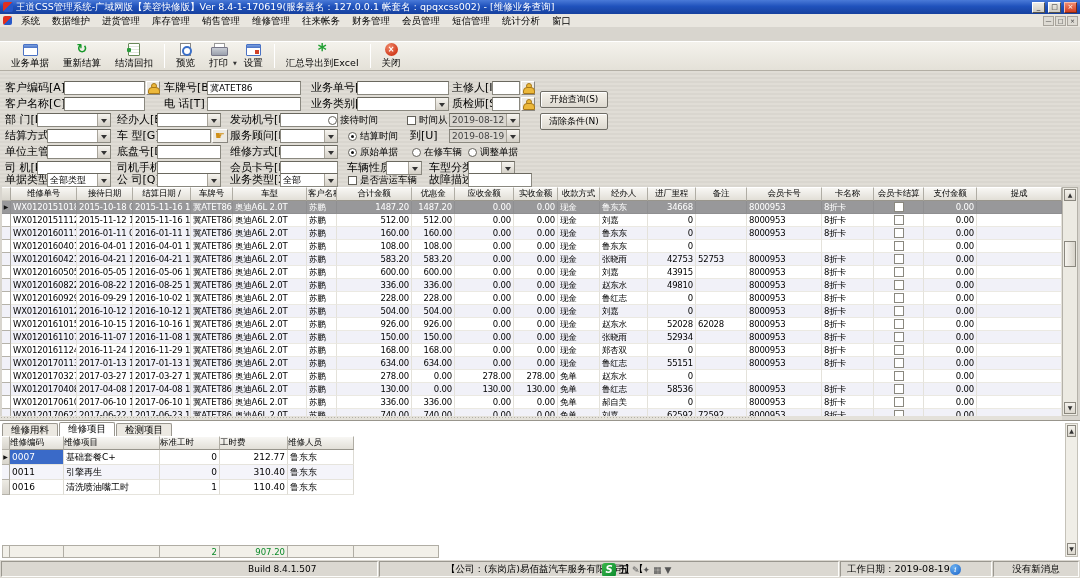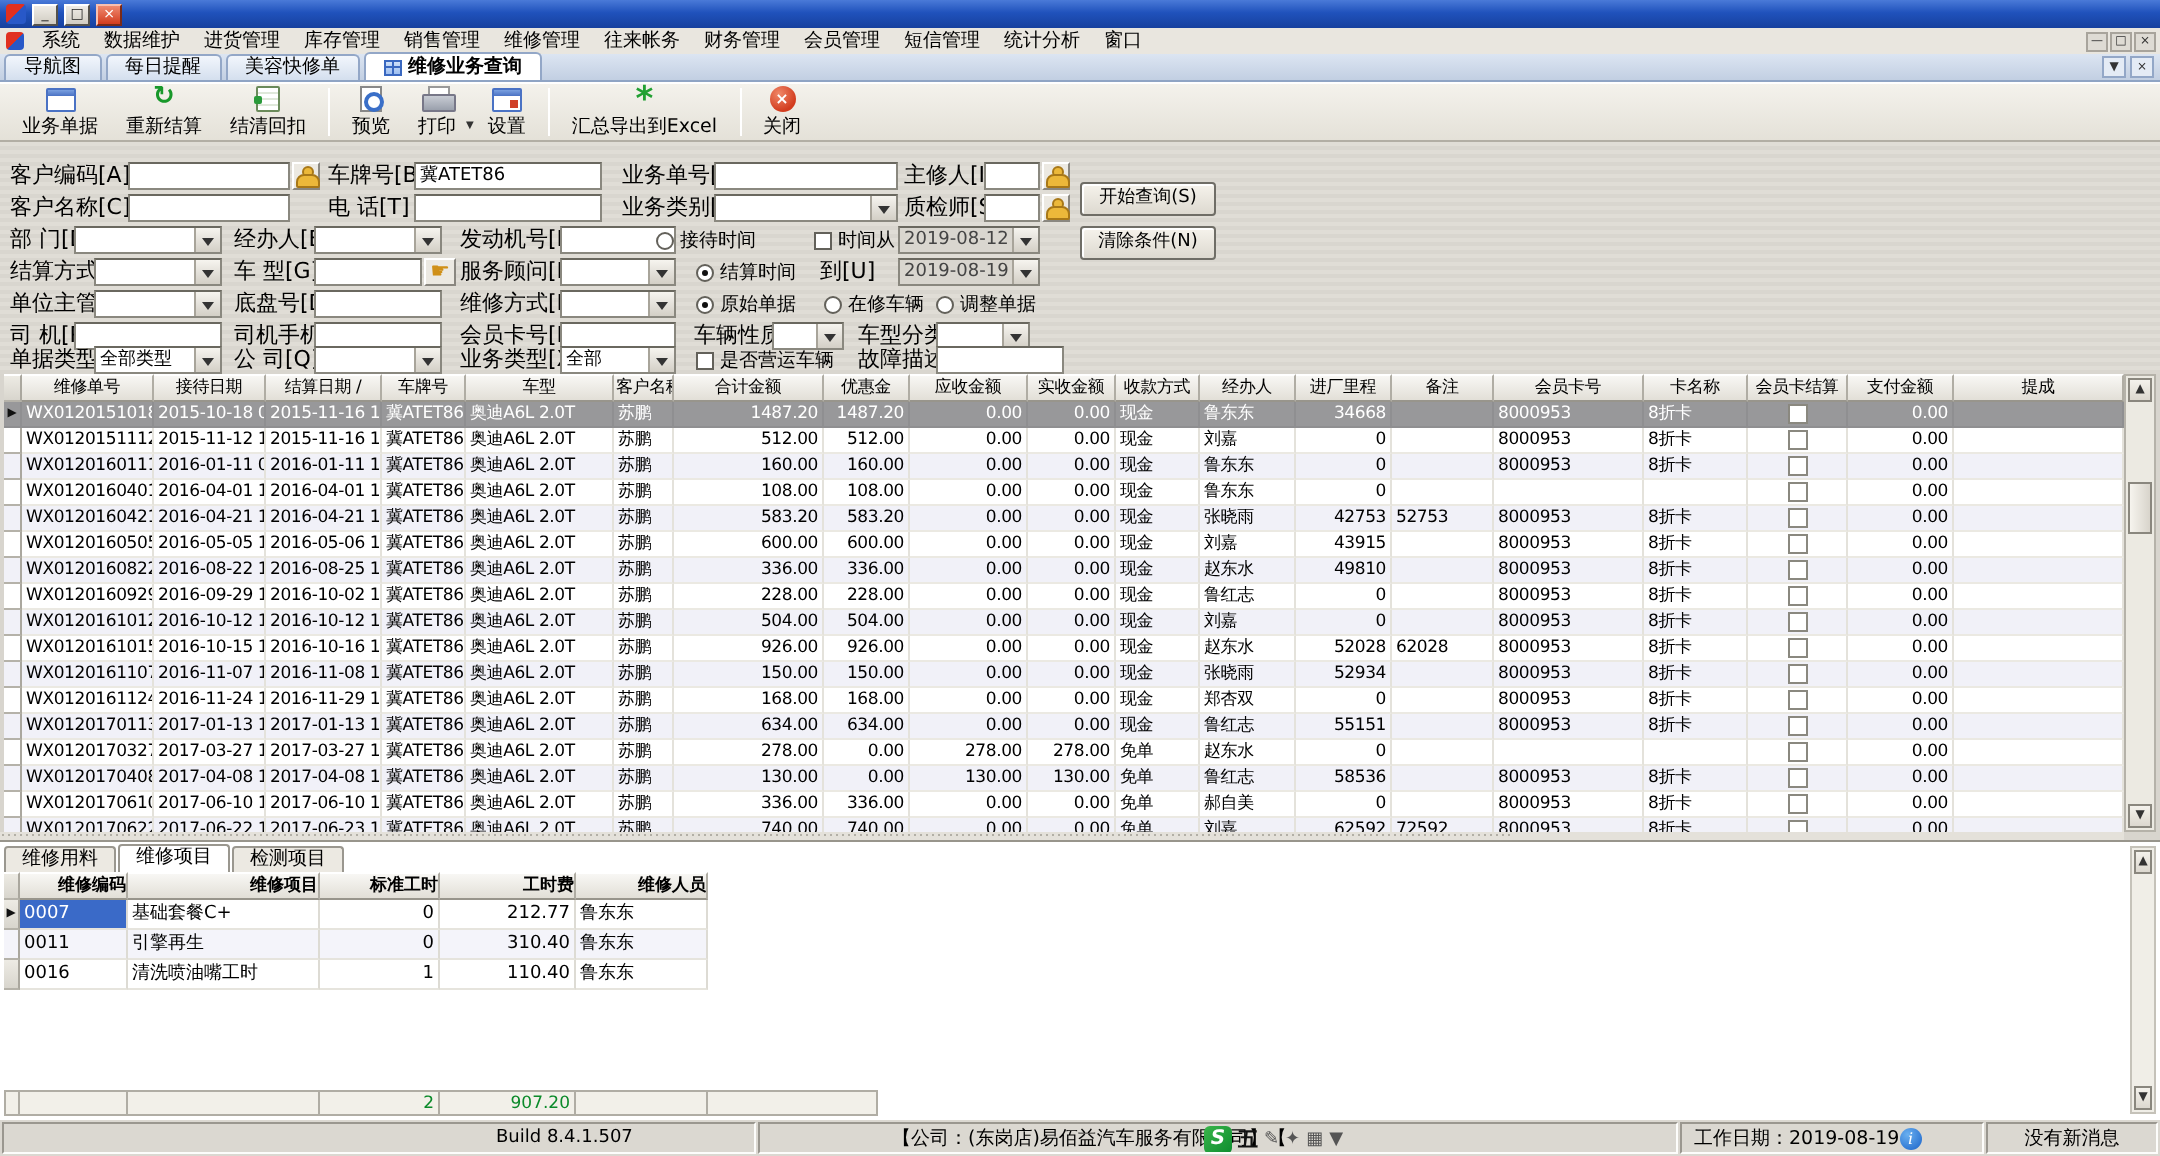--- a/index.html
+++ b/index.html
@@ -99,22 +99,22 @@
 .hstrip{position:absolute;left:0;top:416px;width:1062px;height:4px;background:#e4e1da}
 .hstrip .dots{position:absolute;left:0;top:0;width:756px;height:4px;
  background-image:radial-gradient(#b2afa6 35%,transparent 36%);background-size:3px 3px}
 
 .panel{position:absolute;left:0;top:420px;width:1080px;height:139px;background:#fff;border-top:1px solid #98958c}
 .ptabs{position:absolute;left:2px;top:1px;height:14px;display:flex;align-items:flex-end}
 .ptab{height:13px;line-height:12px;padding:0 8px;font-size:9.5px;background:#ece9e2;border:1px solid #9a978f;border-bottom:none;
  border-radius:2px 2px 0 0;margin-right:1px;white-space:nowrap}
 .ptab.active{background:#fff;height:14px;position:relative;z-index:2}
 table.sub{position:absolute;left:2px;top:15px;border-collapse:separate;border-spacing:0;table-layout:fixed;width:352px;font-size:9px}
-.sub th{height:13px;font-weight:bold;font-size:8.5px;background:linear-gradient(180deg,#f8f7f4,#e2dfd7);
- border-right:1px solid #b0ada4;border-bottom:1px solid #98958c;border-top:1px solid #fff;white-space:nowrap;overflow:hidden;text-align:right}
+.sub th{height:13px;font-weight:normal;font-size:8.5px;background:linear-gradient(180deg,#f8f7f4,#e2dfd7);
+ border-right:1px solid #b0ada4;border-bottom:1px solid #98958c;border-top:1px solid #fff;white-space:nowrap;overflow:hidden;text-align:left}
 .sub td{height:15px;line-height:14px;padding:0 2px;white-space:nowrap;overflow:hidden;border-right:1px solid #dddbd4;border-bottom:1px solid #e6e4dd;background:#fff}
 .sub tbody tr:nth-child(even) td{background:#f4f4fa}
 .sub td.marker,.sub th.marker{background:linear-gradient(180deg,#edebe4,#d8d5cd);border-right:1px solid #aaa79e;border-bottom:1px solid #b5b2a9;padding:0}
 .sub tbody tr:first-child td.marker::before{content:"▶";font-size:6px;color:#111;display:block;text-align:center;line-height:14px}
 .sub tbody tr:first-child td.codecell{background:#3a6ac8;color:#fff}
 .pfoot{position:absolute;left:2px;top:124px;display:flex;font-size:8.5px}
 .pfoot div{height:13px;background:#f2f0e9;border:1px solid #b0ada4;border-left:none;line-height:12px;padding:0 2px;color:#0b8a2a;text-align:right;white-space:nowrap}
 .pfoot div:first-child{border-left:1px solid #b0ada4}
 .pscroll{position:absolute;right:2px;top:2px;width:13px;height:134px;background:#f0eee7;border:1px solid #c5c2b9}
 .pscroll .varrow{width:9px;left:1px}
@@ -133,20 +133,21 @@
 .iico{width:11px;height:11px;border-radius:50%;background:radial-gradient(circle at 35% 30%,#6ab0f0,#1a62c8);color:#fff;
  font-size:8px;font-style:italic;line-height:11px;text-align:center;font-family:"DejaVu Serif",serif;flex:0 0 auto}
 </style>
 </head>
 <body>
 
 <div id="app">
 
   <div class="titlebar">
     <span class="app-ico"></span>
+    <span class="titletext">王道CSS管理系统-广域网版【美容快修版】Ver 8.4-1-170619(服务器名：127.0.0.1 帐套名：qpqxcss002) - [维修业务查询]</span>
     <span class="wbtn">_</span>
     <span class="wbtn">□</span>
     <span class="wbtn close">×</span>
   </div>
 
   <div class="menubar">
     <span class="menu-ico"></span>
     <span class="mitem">系统</span>
       <span class="mitem">数据维护</span>
       <span class="mitem">进货管理</span>
@@ -159,39 +160,20 @@
       <span class="mitem">短信管理</span>
       <span class="mitem">统计分析</span>
       <span class="mitem">窗口</span>
     <span class="mdict">
       <span class="mdibtn">—</span>
       <span class="mdibtn">□</span>
       <span class="mdibtn">×</span>
     </span>
   </div>
 
-  <div class="tabbar">
-    <span class="tab">
-        <span>导航图</span>
-      </span>
-    <span class="tab">
-        <span>每日提醒</span>
-      </span>
-    <span class="tab">
-        <span>美容快修单</span>
-      </span>
-    <span class="tab active">
-      <span class="grid-ico"></span>
-        <span>维修业务查询</span>
-    </span>
-    <span class="tabctl">
-      <span class="tabctlbtn">▼</span>
-      <span class="tabctlbtn">×</span>
-    </span>
-  </div>
 
   <div class="toolbar">
     <div class="tbtn">
       <span class="ico ico-doc"></span>
       <span>业务单据</span>
     </div>
     <div class="tbtn">
       <span class="ico ico-refresh">↻</span>
       <span>重新结算</span>
     </div>

